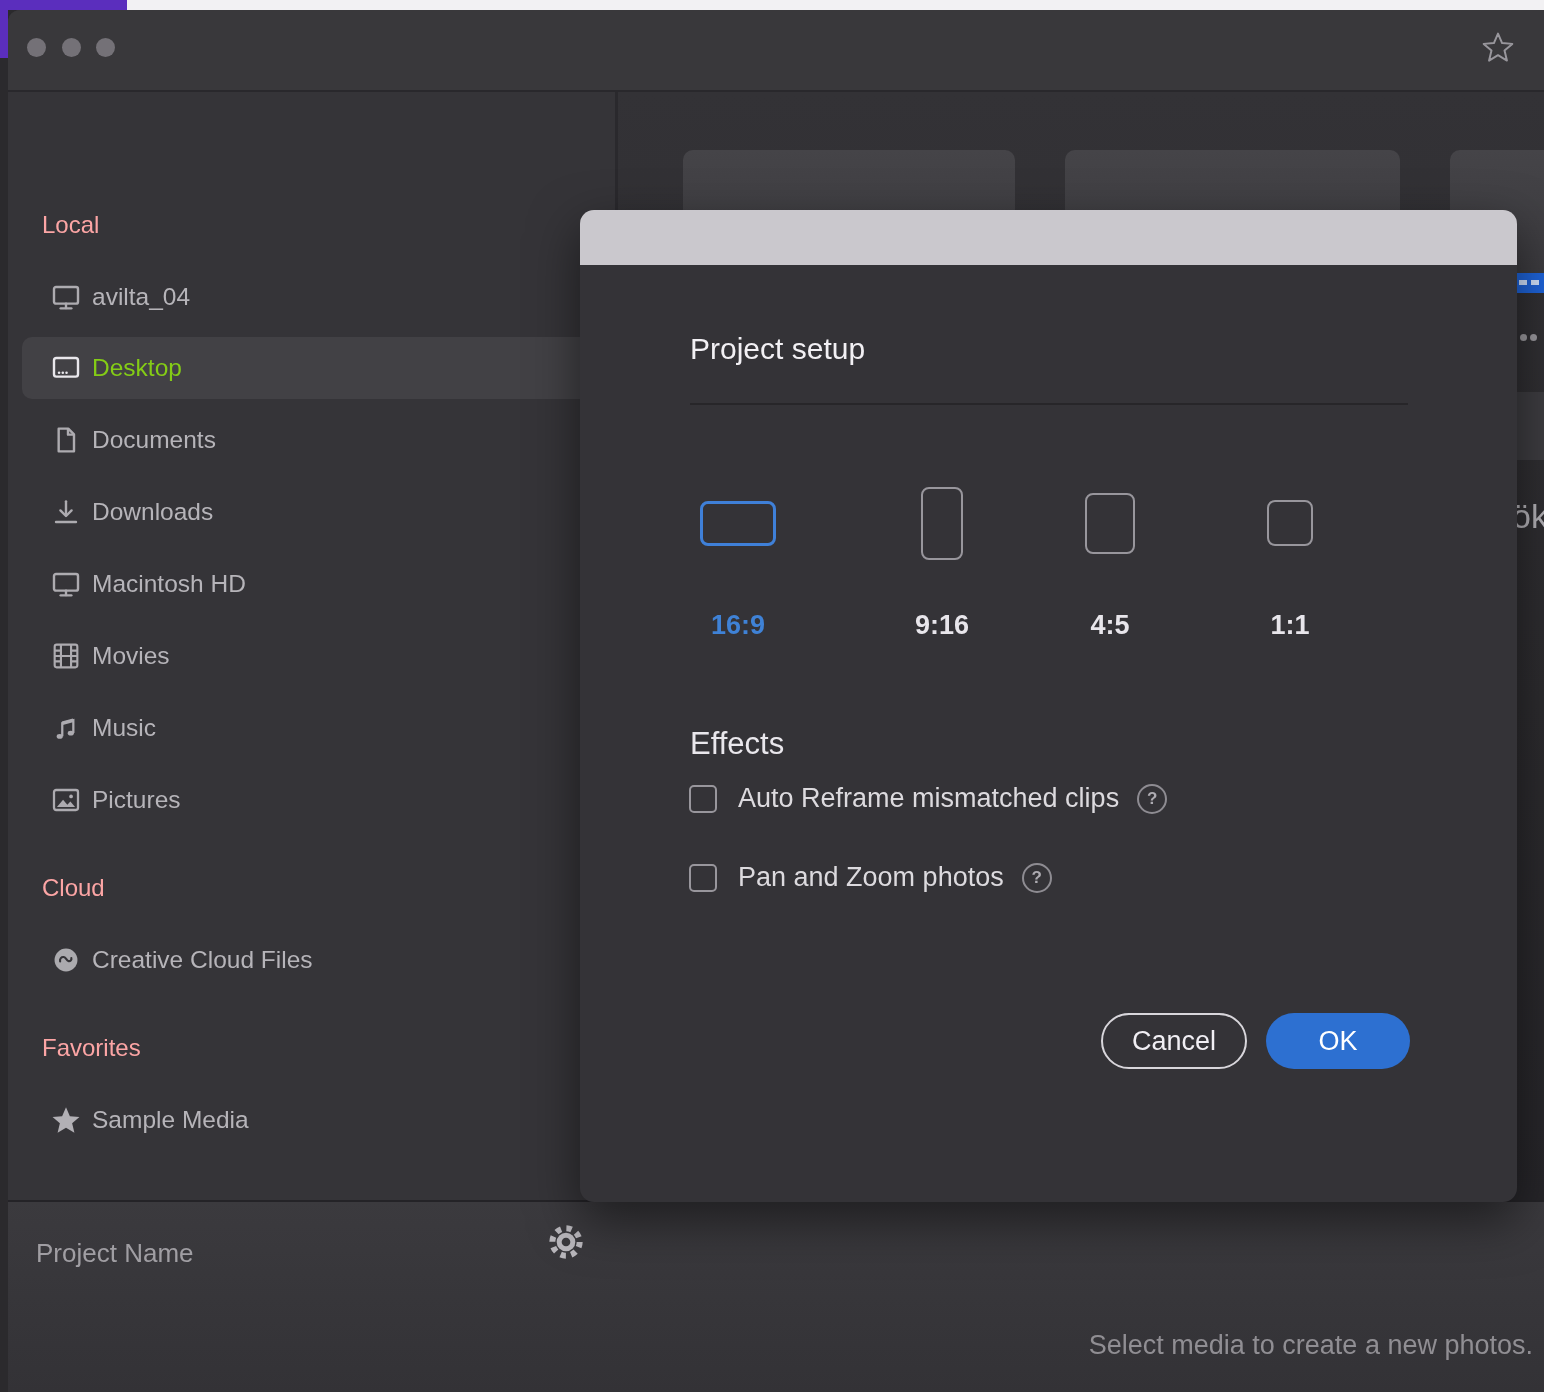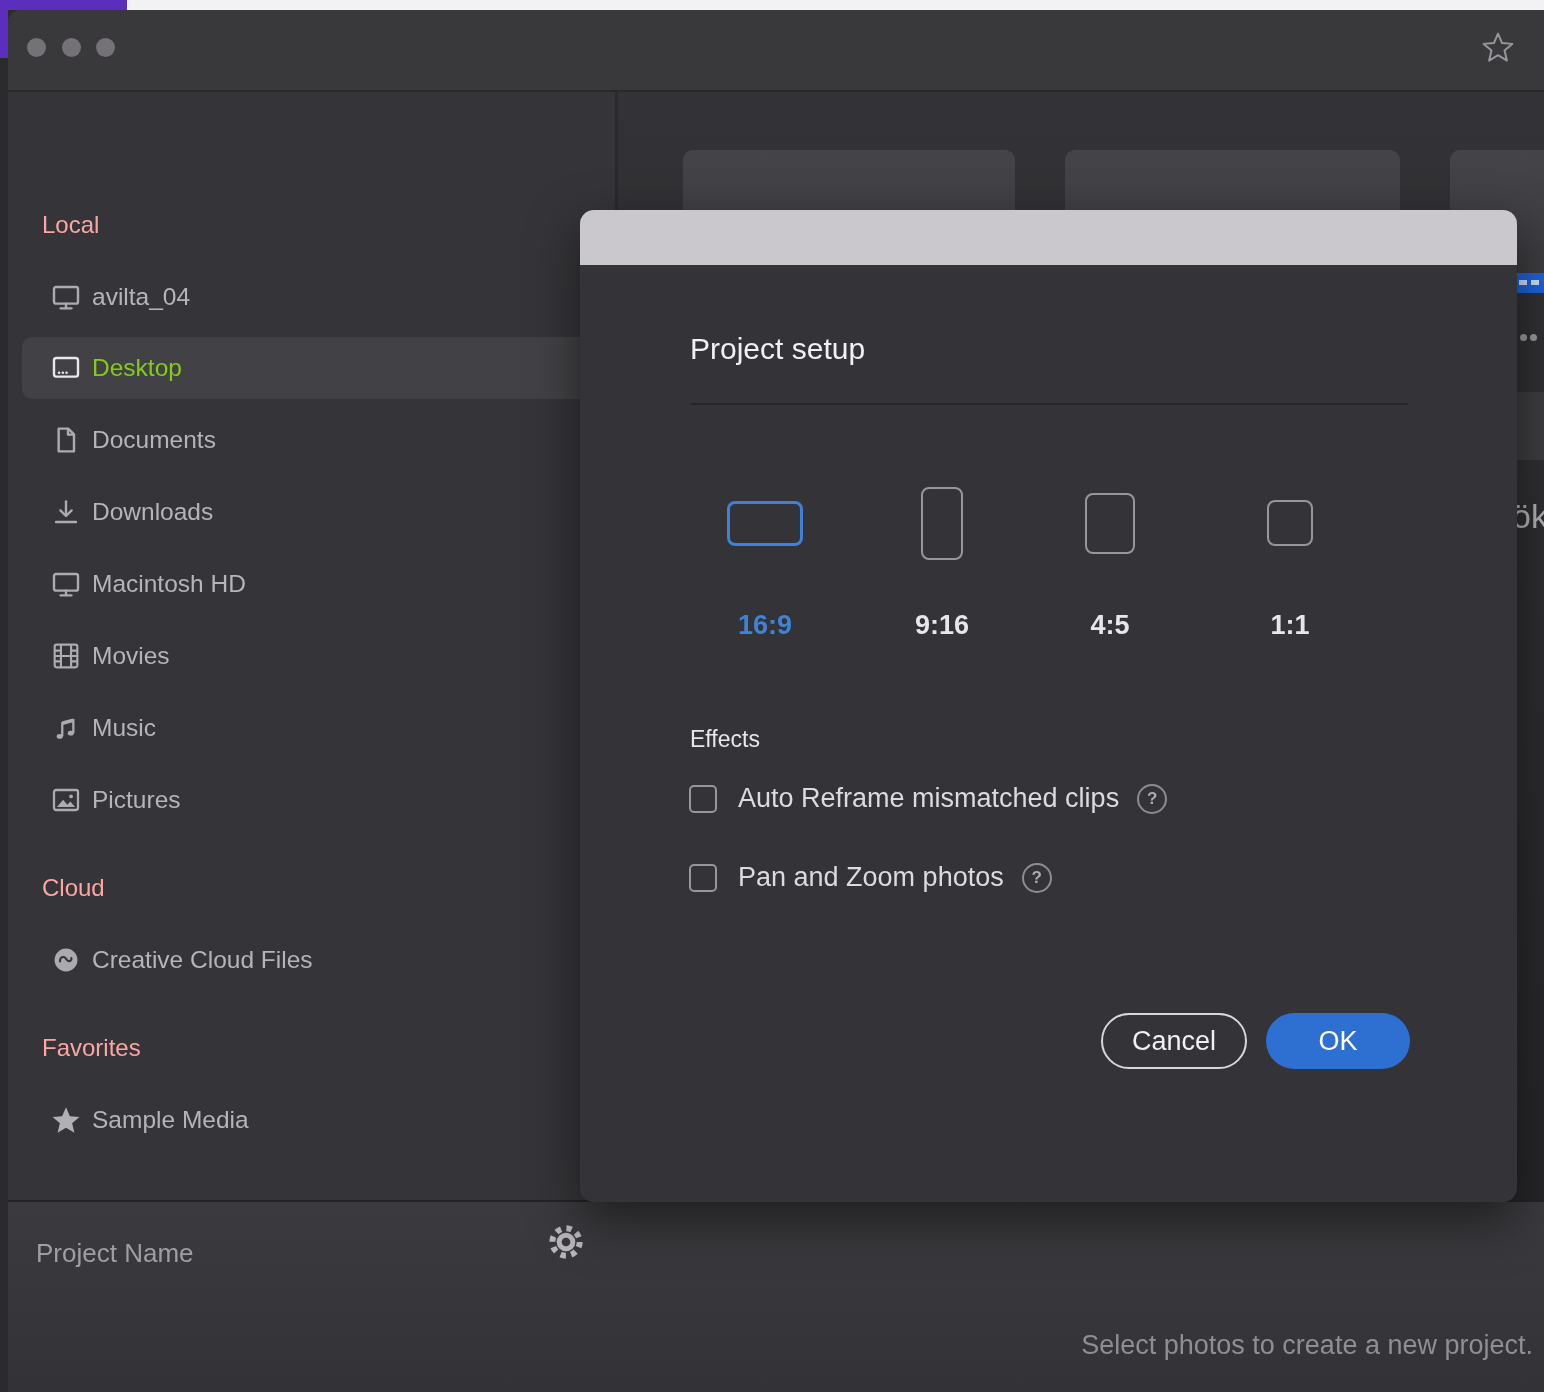--- a/index.html
+++ b/index.html
@@ -60,31 +60,31 @@
   .status-text{position:absolute;right:11px;top:128px;font-size:27px;color:#908e93;}
 
   
   .dialog{position:absolute;left:580px;top:210px;width:937px;height:992px;background:#343337;
     border-radius:14px;box-shadow:0 18px 50px rgba(0,0,0,.5);z-index:10;}
   .dialog-header{position:absolute;left:0;top:0;width:100%;height:55px;background:#cac8cd;border-radius:14px 14px 0 0;}
   .dialog-title{position:absolute;left:110px;top:122px;font-size:30px;color:#f2f0f4;}
   .dialog-divider{position:absolute;left:110px;top:193px;width:718px;height:2px;background:#272629;}
 
   .aspect-option{position:absolute;top:255px;width:140px;height:200px;display:flex;flex-direction:column;align-items:center;cursor:pointer;}
-  .ao-1{left:115px;} .ao-2{left:292px;} .ao-3{left:460px;} .ao-4{left:640px;}
+  .ao-1{left:88px;} .ao-2{left:292px;} .ao-3{left:460px;} .ao-4{left:640px;}
   .aspect-iconbox{height:116px;display:flex;align-items:center;justify-content:center;}
   .ratio-shape{box-sizing:border-box;border:2.5px solid #98969c;border-radius:8px;}
   .shape-16-9{width:76px;height:45px;border:3px solid #3f80d8;}
   .shape-9-16{width:42px;height:73px;}
   .shape-4-5{width:50px;height:61px;}
   .shape-1-1{width:46px;height:46px;}
   .aspect-label{margin-top:29px;font-size:27px;font-weight:700;color:#e8e6eb;}
   .aspect-option.selected .aspect-label{color:#3f82d6;}
 
-  .effects-heading{position:absolute;left:110px;top:516px;font-size:23px;color:#e9e7ec;}
+  .effects-heading{position:absolute;left:110px;top:516px;font-size:31px;color:#e9e7ec;}
   .effect-row{position:absolute;left:109px;display:flex;align-items:center;}
   .row-1{top:573px;} .row-2{top:652px;}
   .checkbox{width:28px;height:28px;box-sizing:border-box;border:2.5px solid #98969c;border-radius:5px;cursor:pointer;flex:0 0 28px;}
   .effect-label{margin-left:21px;font-size:27px;color:#dcdade;white-space:nowrap;}
   .help-circle{margin-left:18px;width:30px;height:30px;box-sizing:border-box;border:2px solid #8e8c92;border-radius:50%;
     display:flex;align-items:center;justify-content:center;font-size:17px;font-weight:700;color:#aeacb2;cursor:pointer;}
 
   .btn{position:absolute;top:803px;height:56px;border-radius:28px;font-size:27px;display:flex;align-items:center;justify-content:center;cursor:pointer;box-sizing:border-box;font-family:"Liberation Sans","DejaVu Sans",sans-serif;}
   .btn-cancel{left:521px;width:146px;background:transparent;border:2.5px solid #d8d6db;color:#f1eff4;}
   .btn-ok{left:686px;width:144px;background:#2d70d1;border:none;color:#ffffff;}
@@ -245,21 +245,21 @@
 
   <div class="footer">
     <div class="pn-label">Project Name</div>
     <div class="gear">
       <svg width="40" height="40" viewBox="0 0 24 24">
         <circle cx="12" cy="12" r="8.2" fill="none" stroke="#b9b7bc" stroke-width="3.6" stroke-dasharray="3.2 3.24"></circle>
         <circle cx="12" cy="12" r="5.6" fill="#b9b7bc"></circle>
         <circle cx="12" cy="12" r="2.6" fill="#39383c"></circle>
       </svg>
     </div>
-    <div class="status-text">Select photos to create a new project.</div>
+    <div class="status-text">Select media to create a new photos.</div>
   </div>
 </div>
 
 <div class="dialog">
   <div class="dialog-header"></div>
   <div class="dialog-title">Project setup</div>
   <div class="dialog-divider"></div>
 
   <div class="aspect-option ao-1 selected">
     <div class="aspect-iconbox">

